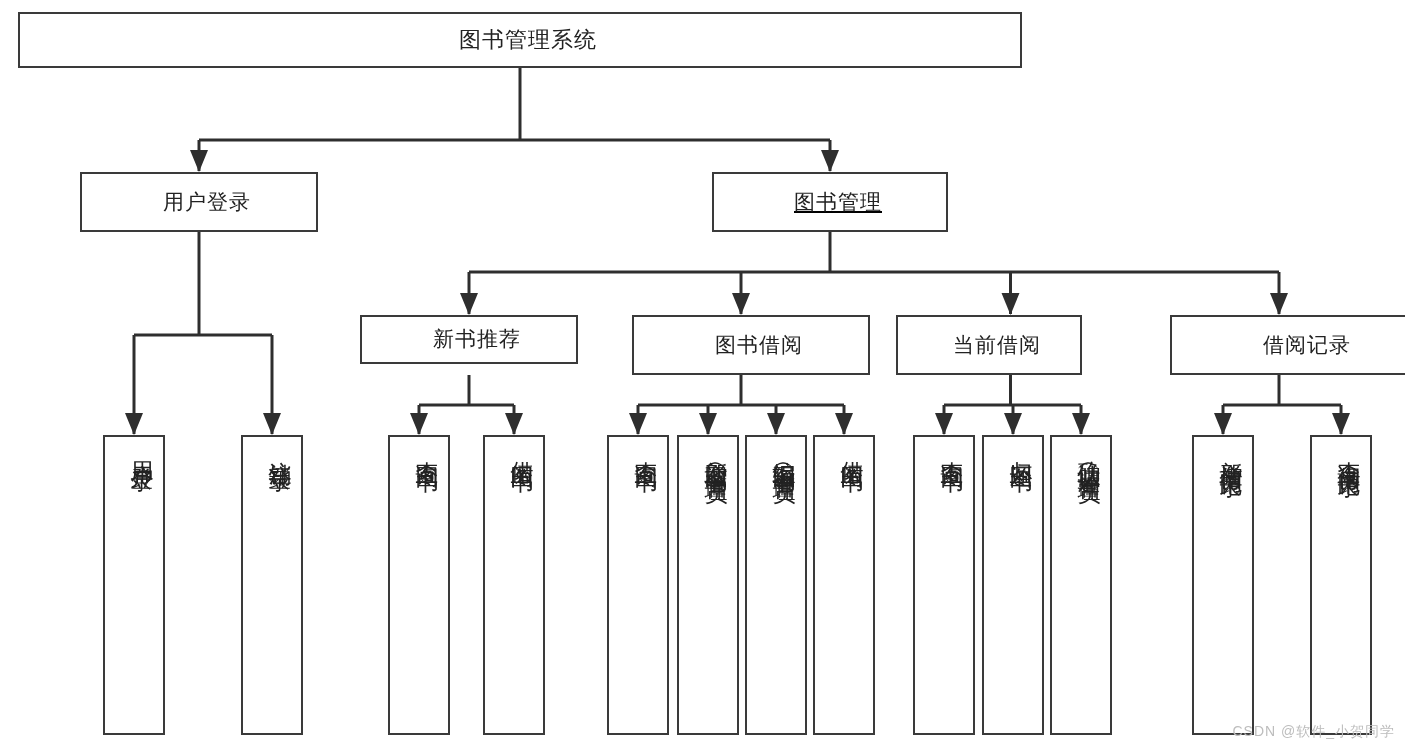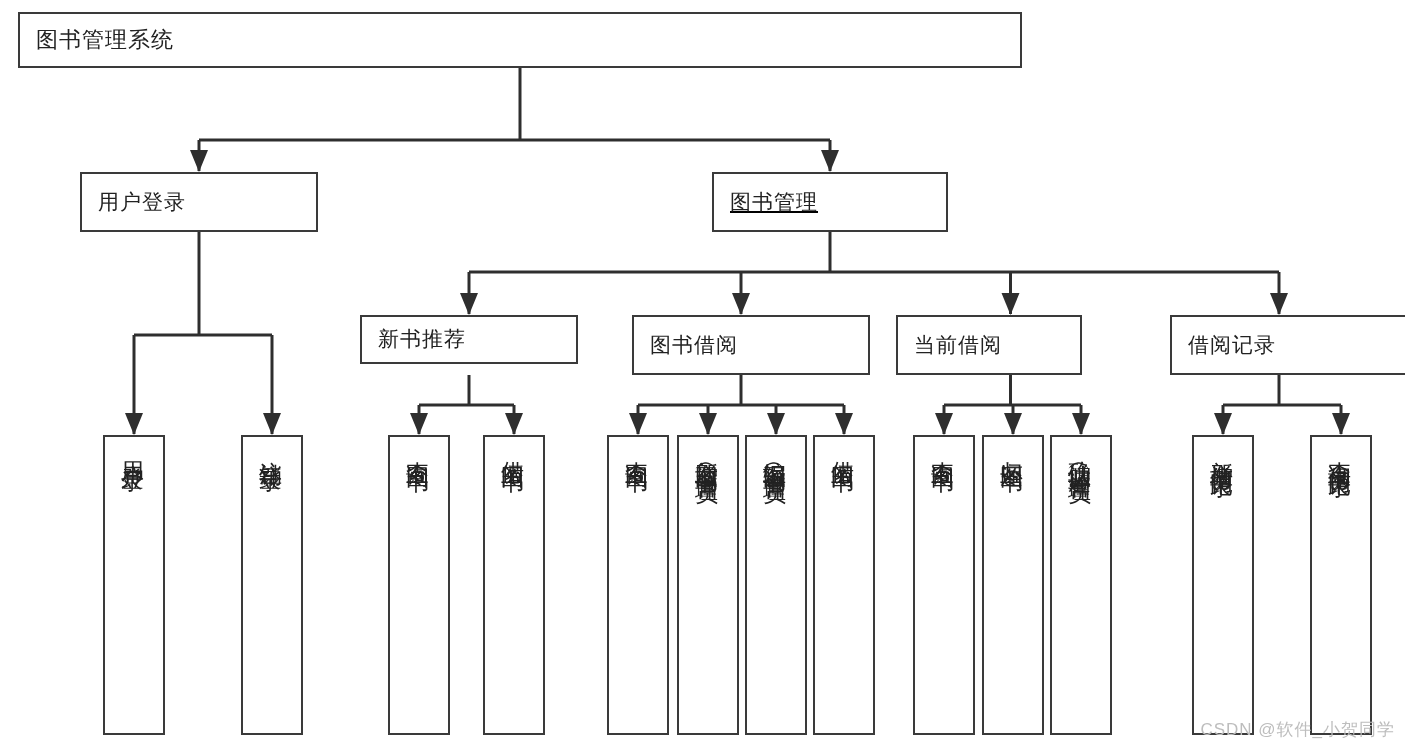--- a/index.html
+++ b/index.html
@@ -10,21 +10,21 @@
   #canvas{position:relative;width:1405px;height:747px;background:#fff;}
 
   
   .node{
     position:absolute;
     box-sizing:border-box;
     background:#ffffff;
     border:2px solid #3a3a3a;
     display:flex;
     align-items:center;
-    justify-content:flex-start;
+    justify-content:center;
     padding-left:16px;
   }
   .node .label{
     color:#222222;
     line-height:1.18;
     text-align:center;
     white-space:pre-line;
     user-select:none;
   }
   
@@ -48,21 +48,21 @@
 
   
   #wires{position:absolute;left:0;top:0;width:1405px;height:747px;pointer-events:none;}
   #wires line{stroke:#2e2e2e;stroke-width:3;}
   #wires polygon{fill:#2e2e2e;}
 
   
   .watermark{
     position:absolute;
     right:10px;bottom:6px;
-    font-size:17px;
+    font-size:14px;
     color:#bdbdbd;
     letter-spacing:1px;
     user-select:none;
   }
 </style>
 </head>
 <body>
 
 <div id="canvas">
   <svg id="wires" viewBox="0 0 1405 747" width="1405" height="747" aria-hidden="true">

